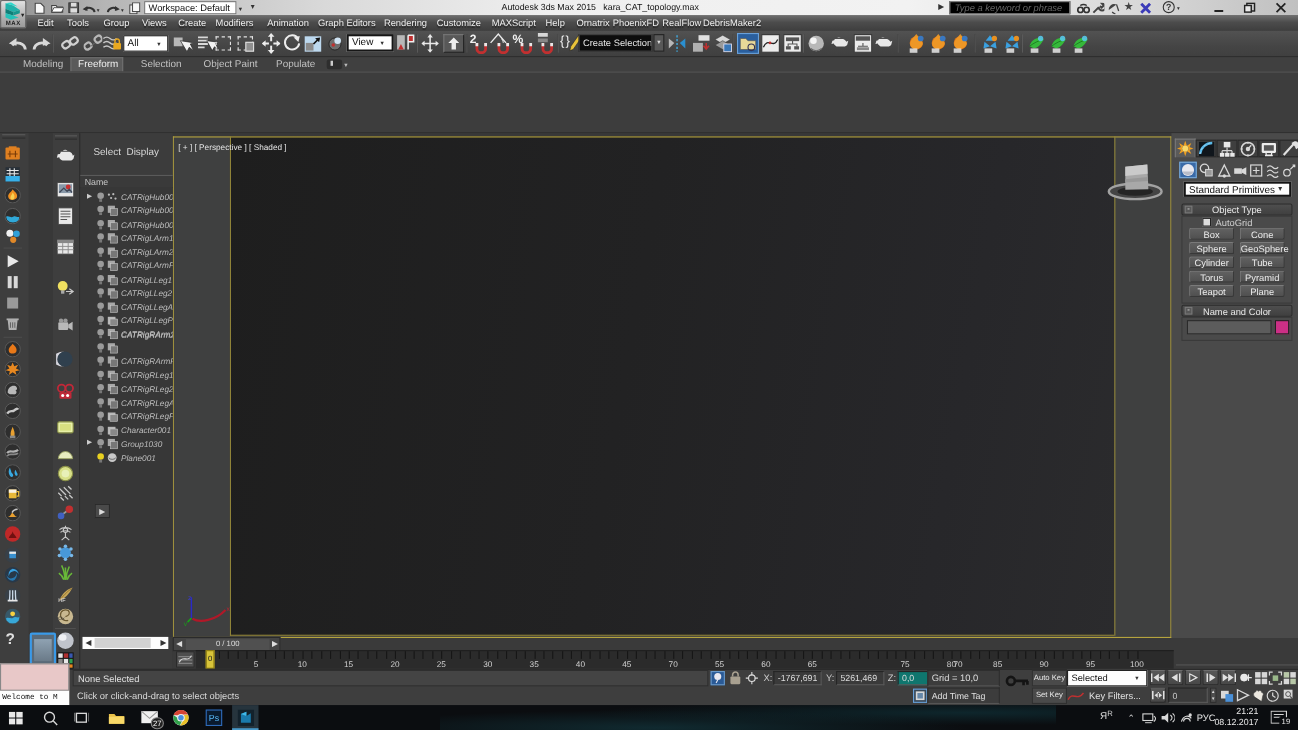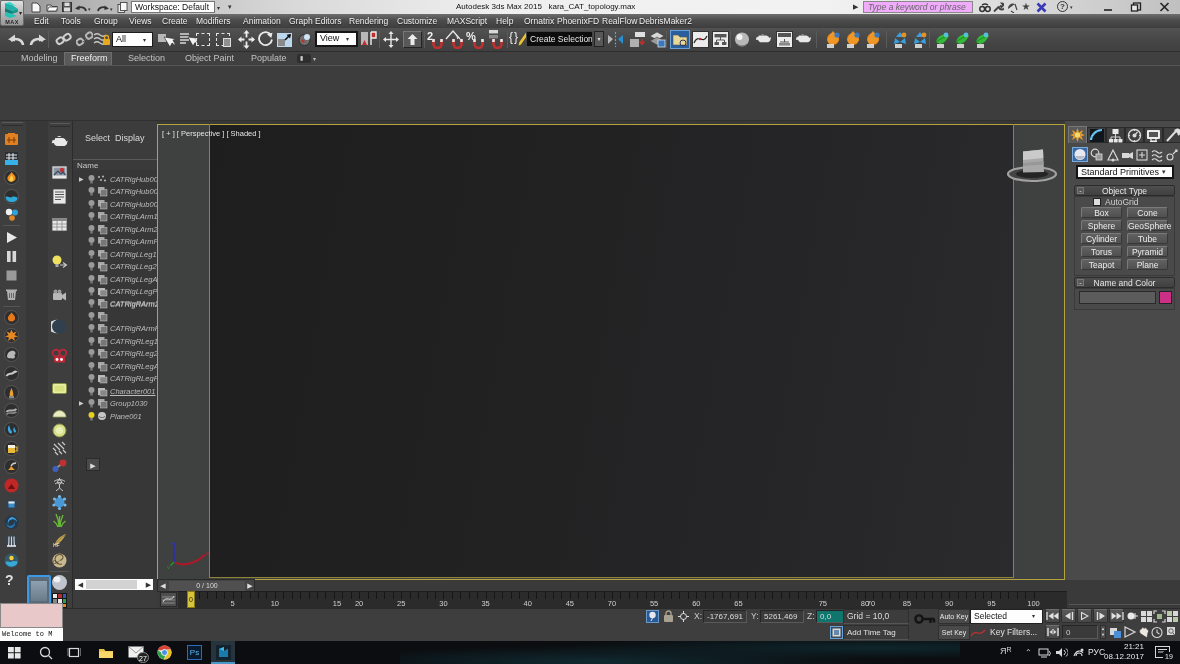--- a/index.html
+++ b/index.html
@@ -32,21 +32,21 @@
 <div class="a" style="left:110px;top:6px;width:5px;height:4px;font-size:5px;color:#333;">▾</div>
 <svg class="a" style="left:117px;top:2px;" width="11" height="11">
       <rect x="1" y="2.5" width="6.5" height="8" fill="#e8e8e8" stroke="#444" stroke-width="0.9"></rect>
       <rect x="3.5" y="0.5" width="6.5" height="8" fill="#f8f8f8" stroke="#444" stroke-width="0.9"></rect>
     </svg>
 <div class="a" style="left:131px;top:1px;width:84px;height:12px;background:#ffffff;border:1px solid #777;font-size:8.5px;color:#111;line-height:10px;padding-left:3px;">Workspace: Default</div>
 <div class="a" style="left:217px;top:4px;width:8px;height:8px;font-size:6px;color:#333;">▾</div>
 <div class="a" style="left:228px;top:1px;width:10px;height:12px;font-size:7px;color:#333;line-height:12px;">▾</div>
 <div class="a" style="left:456px;top:1px;width:300px;height:12px;font-size:8px;color:#111;line-height:12px;">Autodesk 3ds Max  2015&nbsp;&nbsp;&nbsp;kara_CAT_topology.max</div>
 <div class="a" style="left:853px;top:0px;width:8px;height:14px;font-size:7px;color:#333;line-height:14px;">▶</div>
-<div class="a" style="left:863px;top:1px;width:110px;height:12px;background:#f0abfc;border:1px solid #888;font-size:8.5px;font-style:italic;color:#666;line-height:10px;padding-left:4px;">Type a keyword or phrase</div>
+<div class="a" style="left:863px;top:1px;width:110px;height:12px;background:#000000;border:1px solid #888;font-size:8.5px;font-style:italic;color:#666;line-height:10px;padding-left:4px;">Type a keyword or phrase</div>
 <svg class="a" style="left:979px;top:2px;" width="12" height="11">
       <g fill="none" stroke="#333" stroke-width="1.5">
         <circle cx="3.2" cy="7" r="2.4"></circle>
         <circle cx="8.8" cy="7" r="2.4"></circle>
       </g>
       <path d="M3 3 q3 -2 6 0" fill="none" stroke="#333" stroke-width="1.3"></path>
     </svg>
 <svg class="a" style="left:992px;top:2px;" width="12" height="11">
       <path d="M2 9.5 L7 4.5 M7 4.5 a3 3 0 1 0 3 -3 l1.5 1.5 -2 2 -1.5 -1.5" stroke="#444" stroke-width="1.8" fill="none"></path>
     </svg>
@@ -782,21 +782,21 @@
     </svg>
 <div class="a" style="left:110px;top:373px;height:11px;font-size:7.5px;color:#bcbcbc;font-style:italic;line-height:11px;white-space:nowrap;overflow:hidden;width:47px;">CATRigRLegPl</div>
 <svg class="a" style="left:87px;top:386px;" width="9" height="11">
       <circle cx="4.5" cy="4" r="3" fill="#9a9a9a"></circle>
       <rect x="3.2" y="7" width="2.6" height="2.5" fill="#777"></rect>
     </svg>
 <svg class="a" style="left:97px;top:386px;" width="11" height="11">
       <rect x="1" y="2" width="7" height="7" fill="#b8b8b8"></rect>
       <rect x="3" y="4" width="7" height="6" fill="#888" stroke="#ccc" stroke-width="0.5"></rect>
     </svg>
-<div class="a" style="left:110px;top:386px;height:11px;font-size:7.5px;color:#bcbcbc;font-style:italic;line-height:11px;white-space:nowrap;overflow:hidden;width:47px;text-decoration:underline;">Character001</div>
+<div class="a" style="left:110px;top:386px;height:11px;font-size:7.5px;color:#bcbcbc;font-style:italic;line-height:11px;white-space:nowrap;overflow:hidden;width:47px;">Character001</div>
 <div class="a" style="left:79px;top:398px;width:6px;height:10px;font-size:6px;color:#ccc;line-height:10px;">▶</div>
 <svg class="a" style="left:87px;top:398px;" width="9" height="11">
       <circle cx="4.5" cy="4" r="3" fill="#9a9a9a"></circle>
       <rect x="3.2" y="7" width="2.6" height="2.5" fill="#777"></rect>
     </svg>
 <svg class="a" style="left:97px;top:398px;" width="11" height="11">
       <rect x="1" y="1" width="6.5" height="6.5" fill="#a8a8a8"></rect>
       <rect x="3.5" y="3.5" width="6.5" height="6.5" fill="#777" stroke="#ccc" stroke-width="0.5"></rect>
     </svg>
 <div class="a" style="left:110px;top:398px;height:11px;font-size:7.5px;color:#bcbcbc;font-style:italic;line-height:11px;white-space:nowrap;overflow:hidden;width:47px;">Group1030</div>
@@ -1022,21 +1022,21 @@
 <div class="a" style="left:982.9px;top:592px;width:1px;height:7px;background:#161616;"></div>
 <div class="a" style="left:991.4px;top:592px;width:1px;height:7px;background:#161616;"></div>
 <div class="a" style="left:999.8px;top:592px;width:1px;height:7px;background:#161616;"></div>
 <div class="a" style="left:1008.2px;top:592px;width:1px;height:7px;background:#161616;"></div>
 <div class="a" style="left:1016.6px;top:592px;width:1px;height:7px;background:#161616;"></div>
 <div class="a" style="left:1025.1px;top:592px;width:1px;height:7px;background:#161616;"></div>
 <div class="a" style="left:1033.5px;top:592px;width:1px;height:7px;background:#161616;"></div>
 <div class="a" style="left:182.5px;top:599px;width:16px;font-size:7.5px;color:#d0d0d0;text-align:center;">0</div>
 <div class="a" style="left:224.7px;top:599px;width:16px;font-size:7.5px;color:#d0d0d0;text-align:center;">5</div>
 <div class="a" style="left:266.8px;top:599px;width:16px;font-size:7.5px;color:#d0d0d0;text-align:center;">10</div>
-<div class="a" style="left:308.9px;top:599px;width:16px;font-size:7.5px;color:#d0d0d0;text-align:center;margin-left:20px;">15</div>
+<div class="a" style="left:308.9px;top:599px;width:16px;font-size:7.5px;color:#d0d0d0;text-align:center;">15</div>
 <div class="a" style="left:351.1px;top:599px;width:16px;font-size:7.5px;color:#d0d0d0;text-align:center;">20</div>
 <div class="a" style="left:393.2px;top:599px;width:16px;font-size:7.5px;color:#d0d0d0;text-align:center;">25</div>
 <div class="a" style="left:435.4px;top:599px;width:16px;font-size:7.5px;color:#d0d0d0;text-align:center;">30</div>
 <div class="a" style="left:477.6px;top:599px;width:16px;font-size:7.5px;color:#d0d0d0;text-align:center;">35</div>
 <div class="a" style="left:519.7px;top:599px;width:16px;font-size:7.5px;color:#d0d0d0;text-align:center;">40</div>
 <div class="a" style="left:561.8px;top:599px;width:16px;font-size:7.5px;color:#d0d0d0;text-align:center;">45</div>
 <div class="a" style="left:604.0px;top:599px;width:16px;font-size:7.5px;color:#d0d0d0;text-align:center;">70</div>
 <div class="a" style="left:646.1px;top:599px;width:16px;font-size:7.5px;color:#d0d0d0;text-align:center;">55</div>
 <div class="a" style="left:688.3px;top:599px;width:16px;font-size:7.5px;color:#d0d0d0;text-align:center;">60</div>
 <div class="a" style="left:730.4px;top:599px;width:16px;font-size:7.5px;color:#d0d0d0;text-align:center;">65</div>
@@ -1045,20 +1045,22 @@
 <div class="a" style="left:856.9px;top:599px;width:16px;font-size:7.5px;color:#d0d0d0;text-align:center;">80</div>
 <div class="a" style="left:899.0px;top:599px;width:16px;font-size:7.5px;color:#d0d0d0;text-align:center;">85</div>
 <div class="a" style="left:941.2px;top:599px;width:16px;font-size:7.5px;color:#d0d0d0;text-align:center;">90</div>
 <div class="a" style="left:983.4px;top:599px;width:16px;font-size:7.5px;color:#d0d0d0;text-align:center;">95</div>
 <div class="a" style="left:1025.5px;top:599px;width:16px;font-size:7.5px;color:#d0d0d0;text-align:center;">100</div>
 <div class="a" style="left:187px;top:591px;width:8px;height:17px;background:#d8c43a;border:1px solid #8a7a10;font-size:7px;color:#222;text-align:center;line-height:16px;">0</div>
 <div class="a" style="left:1069px;top:604px;width:111px;height:1px;background:#555;"></div>
 <div class="a" style="left:0;top:608px;width:1180px;height:33px;background:#3e3e3e;border-top:1px solid #2a2a2a;"></div>
 <div class="a" style="left:0;top:603px;width:63px;height:25px;background:#e8c8c8;border:1px solid #888;"></div>
 <div class="a" style="left:0;top:628px;width:63px;height:13px;background:#fdfdfd;font-family:'Liberation Mono',monospace;font-size:7px;color:#111;line-height:13px;padding-left:2px;white-space:nowrap;overflow:hidden;">Welcome to M</div>
+<div class="a" style="left:66px;top:609px;width:578px;height:15px;background:#444444;border:1px solid #2e2e2e;font-size:8.5px;color:#e0e0e0;line-height:14px;padding-left:4px;">None Selected</div>
+<div class="a" style="left:66px;top:625px;width:760px;height:15px;font-size:8.5px;color:#d8d8d8;line-height:15px;padding-left:4px;">Click or click-and-drag to select objects</div>
 <div class="a" style="left:646px;top:610px;width:13px;height:13px;background:#2a5a96;border:1px solid #6898c8;"></div>
 <svg class="a" style="left:648px;top:611px;" width="9" height="11">
       <circle cx="4.5" cy="4" r="3.2" fill="#e8e8f0"></circle>
       <path d="M4.5 7 l-1.5 3" stroke="#e8e8f0" stroke-width="1"></path>
     </svg>
 <svg class="a" style="left:663px;top:610px;" width="11" height="13">
       <rect x="1" y="5" width="9" height="7" rx="1" fill="#a8a090"></rect>
       <path d="M3 5 v-1.5 a2.5 2.5 0 0 1 5 0 V5" fill="none" stroke="#a8a090" stroke-width="1.4"></path>
     </svg>
 <svg class="a" style="left:677px;top:610px;" width="13" height="13">

